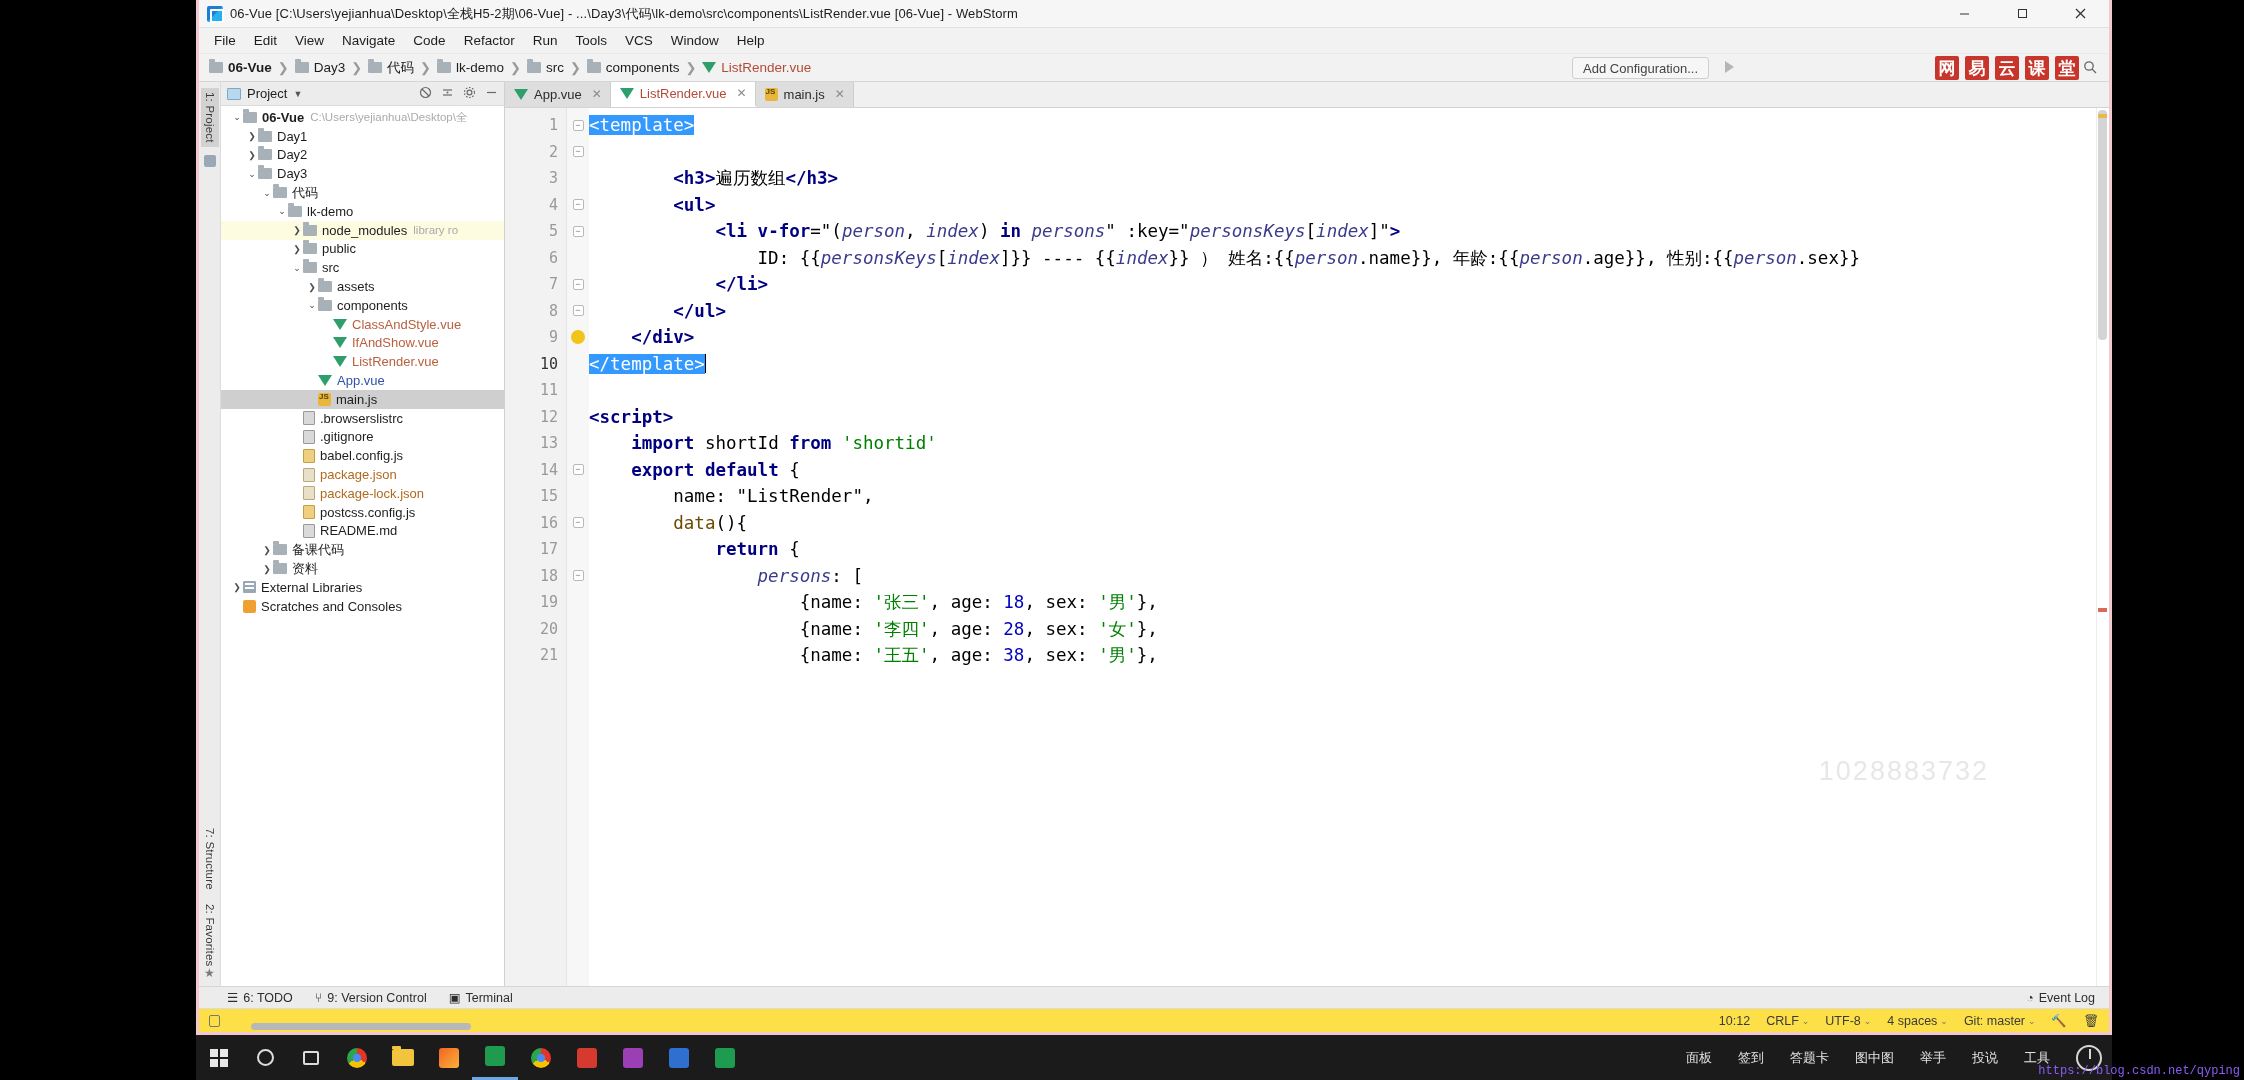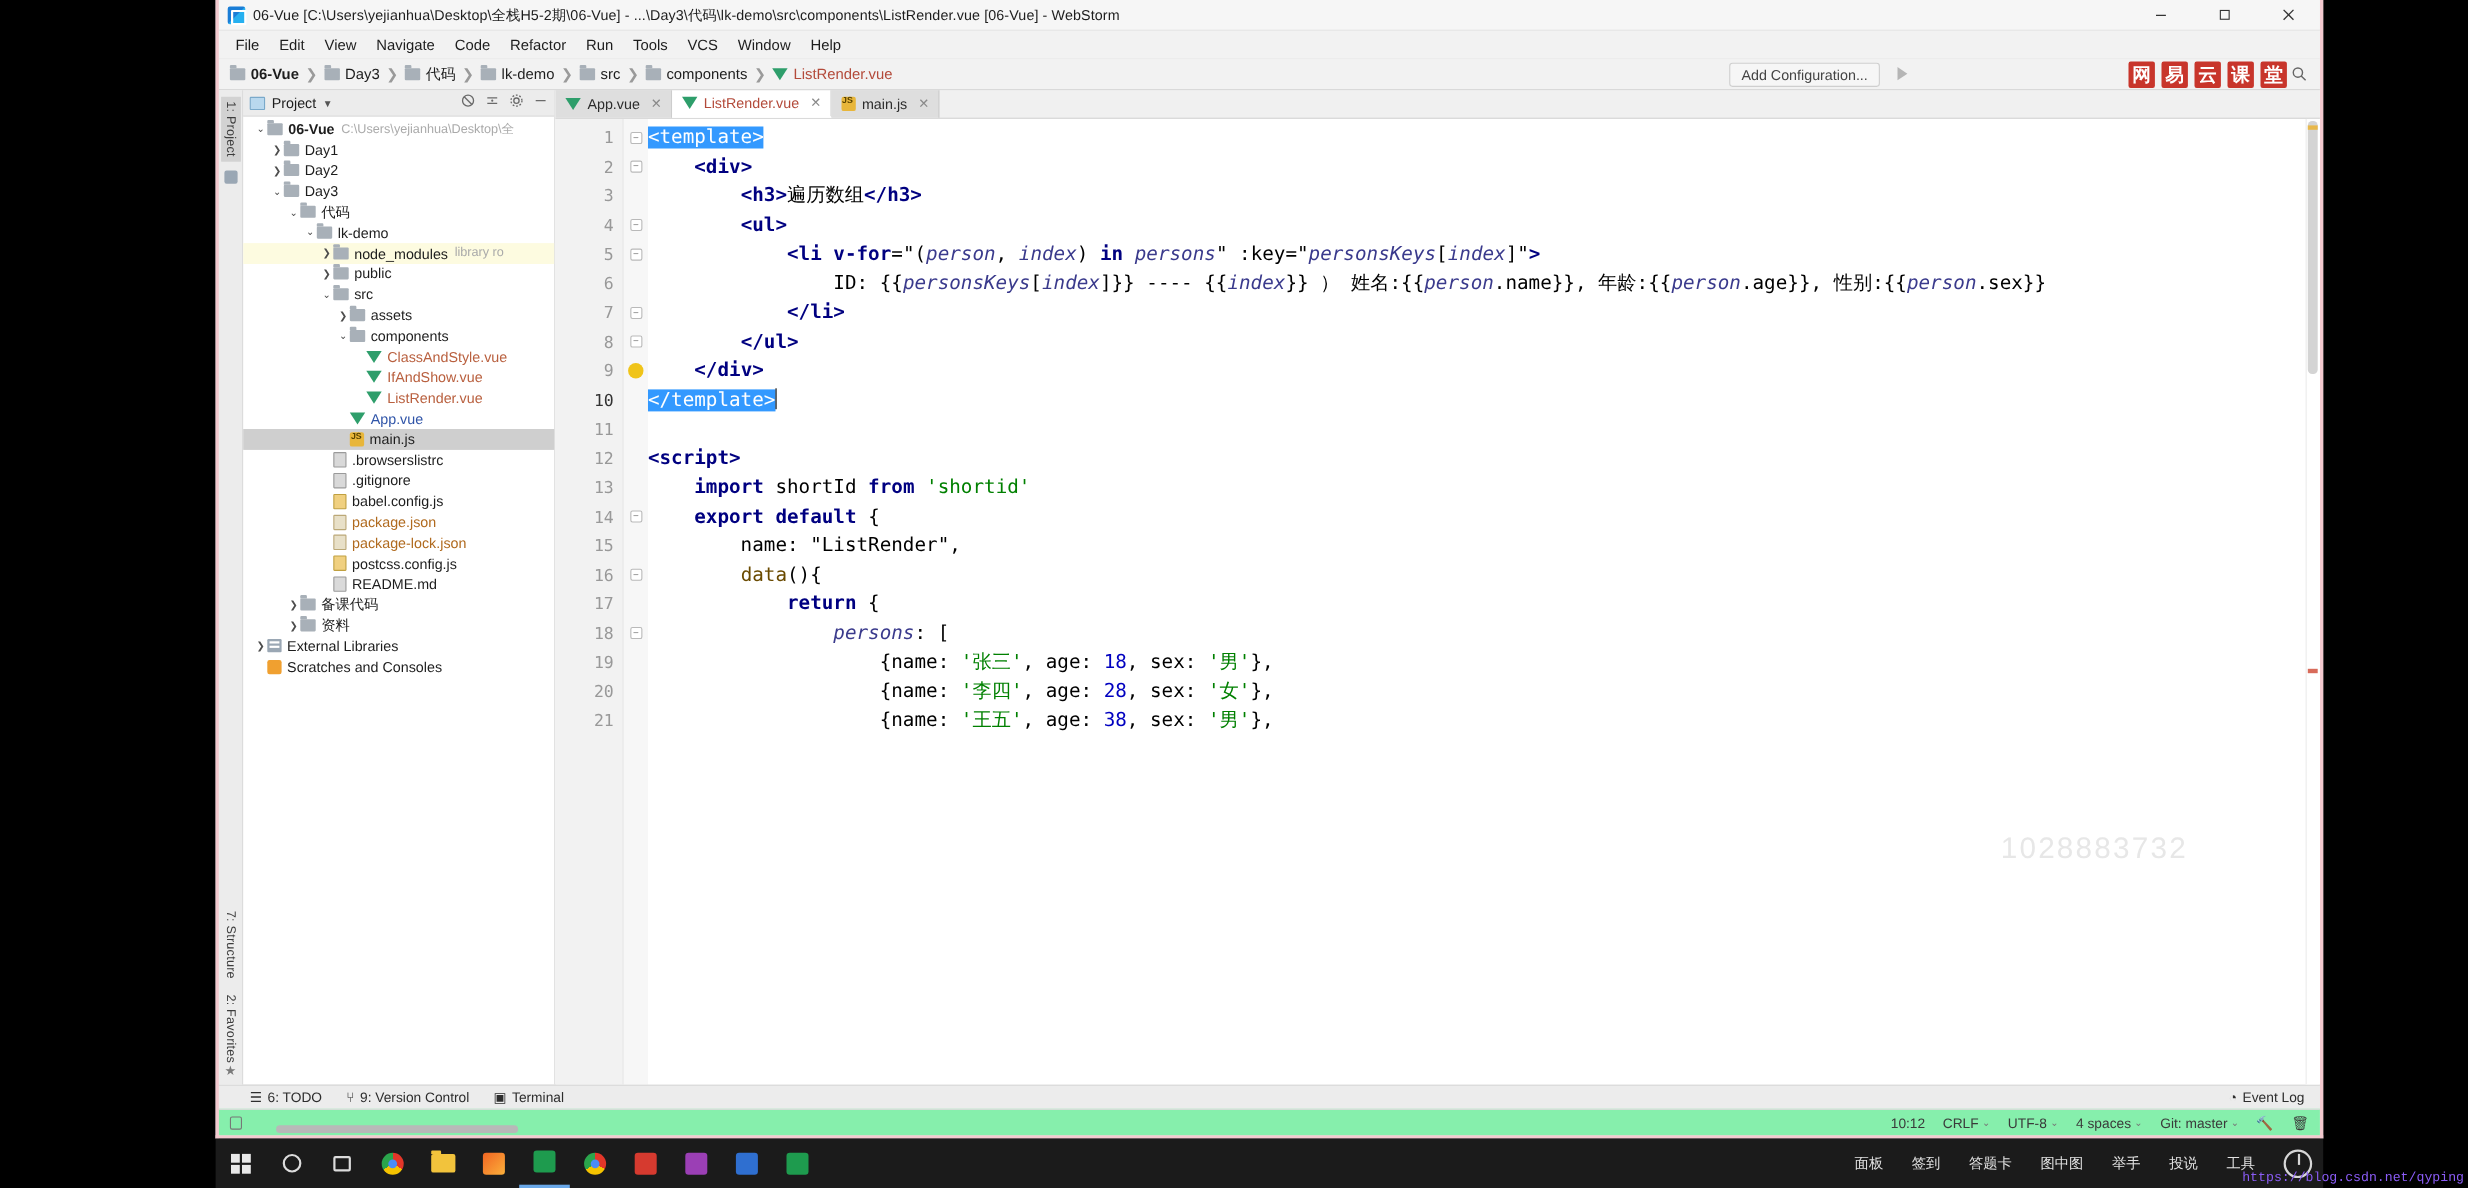--- a/index.html
+++ b/index.html
@@ -254,21 +254,21 @@
   .bottombar {
     height: 22px; background: #ececec; border-top: 1px solid #d6d6d6;
     display: flex; align-items: center; padding-left: 28px; gap: 22px;
     font-size: 12.5px; color: #2d2d2d; flex: 0 0 22px;
   }
   .bottombar .bi { display: flex; align-items: center; gap: 5px; white-space: nowrap;}
   .bottombar .right { margin-left: auto; margin-right: 14px; display:flex; align-items:center; gap:5px;}
 
   
   .statusbar {
-    height: 24px; background: #86efac; border-top: 1px solid #dcdcdc;
+    height: 24px; background: #fde047; border-top: 1px solid #dcdcdc;
     display: flex; align-items: center; font-size: 12.5px; color: #3a3a3a;
     flex: 0 0 24px; padding: 0 10px;
   }
   .statusbar .sright { margin-left: auto; display: flex; align-items: center; gap: 16px; }
   .statusbar .sitem { display:flex; align-items:center; gap:3px; white-space: nowrap;}
   .statusbar .caret { font-size: 9px; color: #777; }
   .lockico { width:11px;height:12px;border:1.5px solid #777;border-radius:2px;position:relative;}
 
   
   .taskbar {
@@ -733,21 +733,20 @@
               </div>
               <div class="foldmark" style="top: 454.5px;">
                 <span class="box">−</span>
               </div>
               <div class="bulb" style="top: 222px;"></div>
             </div>
           <div class="codearea" id="codearea">
               <div class="hl-line" style="top: 242.5px; z-index: -1;"></div>
             <div class="wm">1028883732</div>
           <div class="cline" style="top: 4px;"><span class="sel-blue">&lt;template&gt;</span></div>
-              <div class="cline" style="top: 30.5px;">    <span class="tag">&lt;div</span><span class="tag">&gt;</span></div>
               <div class="cline" style="top: 57px;">        <span class="tag">&lt;h3</span><span class="tag">&gt;</span>遍历数组<span class="tag">&lt;/h3</span><span class="tag">&gt;</span></div>
               <div class="cline" style="top: 83.5px;">        <span class="tag">&lt;ul</span><span class="tag">&gt;</span></div>
               <div class="cline" style="top: 110px;">            <span class="tag">&lt;li</span> <span class="attr">v-for</span>="(<span class="ital">person</span>, <span class="ital">index</span>) <span class="kw">in</span> <span class="ital">persons</span>" :key="<span class="ital">personsKeys</span>[<span class="ital">index</span>]"<span class="tag">&gt;</span></div>
               <div class="cline" style="top: 136.5px; white-space: pre-wrap; height: auto;">                ID: {{<span class="ital">personsKeys</span>[<span class="ital">index</span>]}} ---- {{<span class="ital">index</span>}} ） 姓名:{{<span class="ital">person</span>.name}}, 年龄:{{<span class="ital">person</span>.age}}, 性别:{{<span class="ital">person</span>.sex}}</div>
               <div class="cline" style="top: 163px;">            <span class="tag">&lt;/li</span><span class="tag">&gt;</span></div>
               <div class="cline" style="top: 216px;">    <span class="tag">&lt;/div</span><span class="tag">&gt;</span></div>
               <div class="cline" style="top: 189.5px;">        <span class="tag">&lt;/ul</span><span class="tag">&gt;</span></div>
               <div class="cline" style="top: 242.5px;"><span class="sel-blue">&lt;/template&gt;</span><span class="cursor-bar"></span></div>
               <div class="cline" style="top: 269px;"></div>
               <div class="cline" style="top: 295.5px;"><span class="tag">&lt;script&gt;</span></div>

